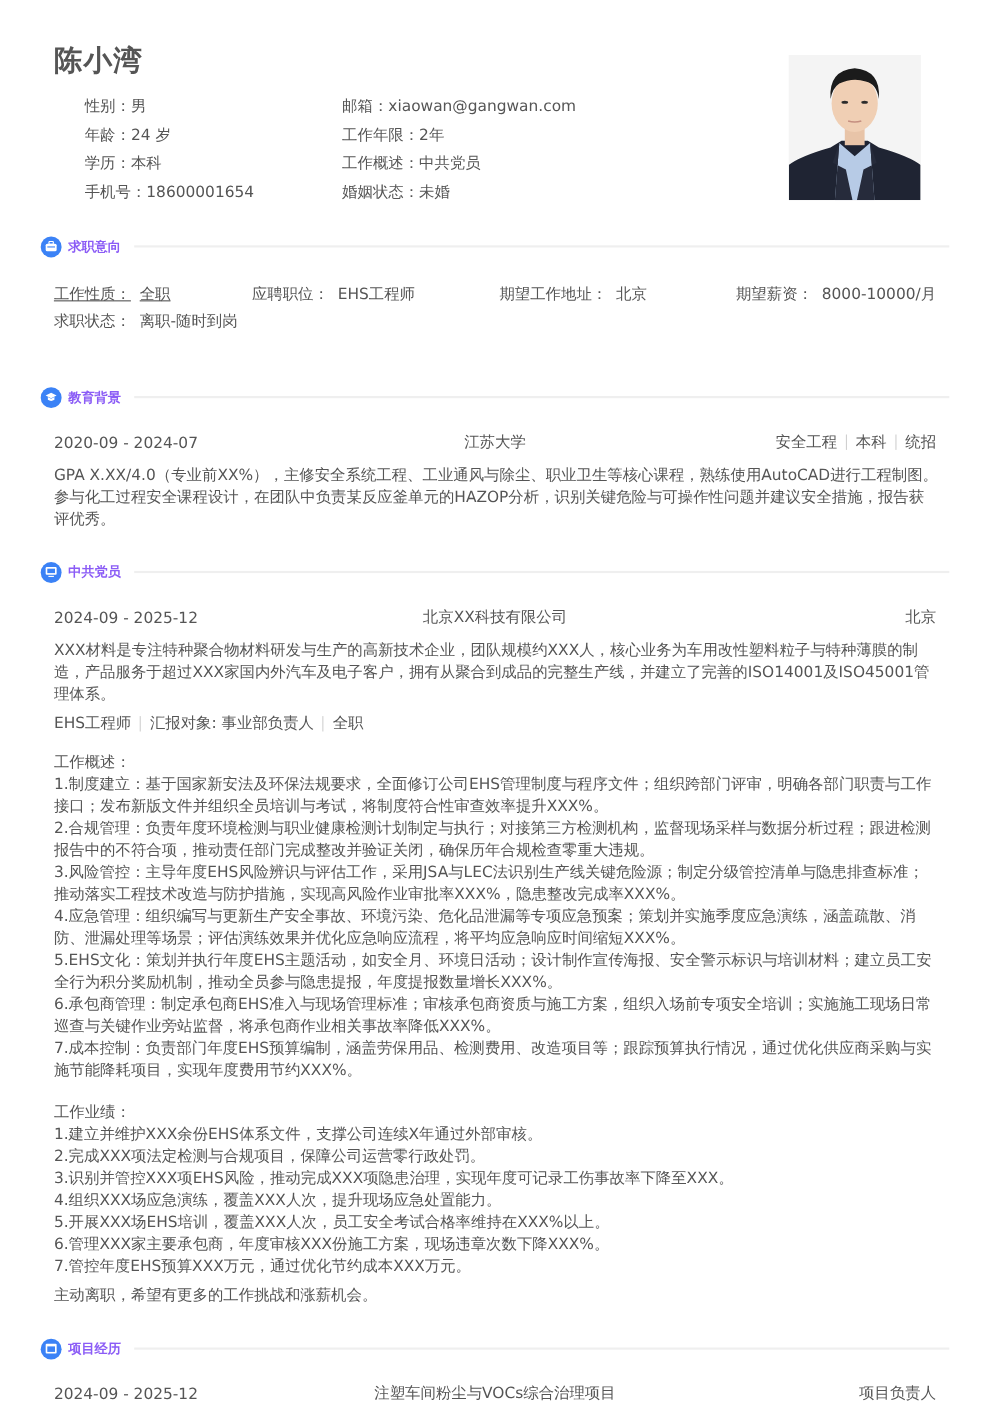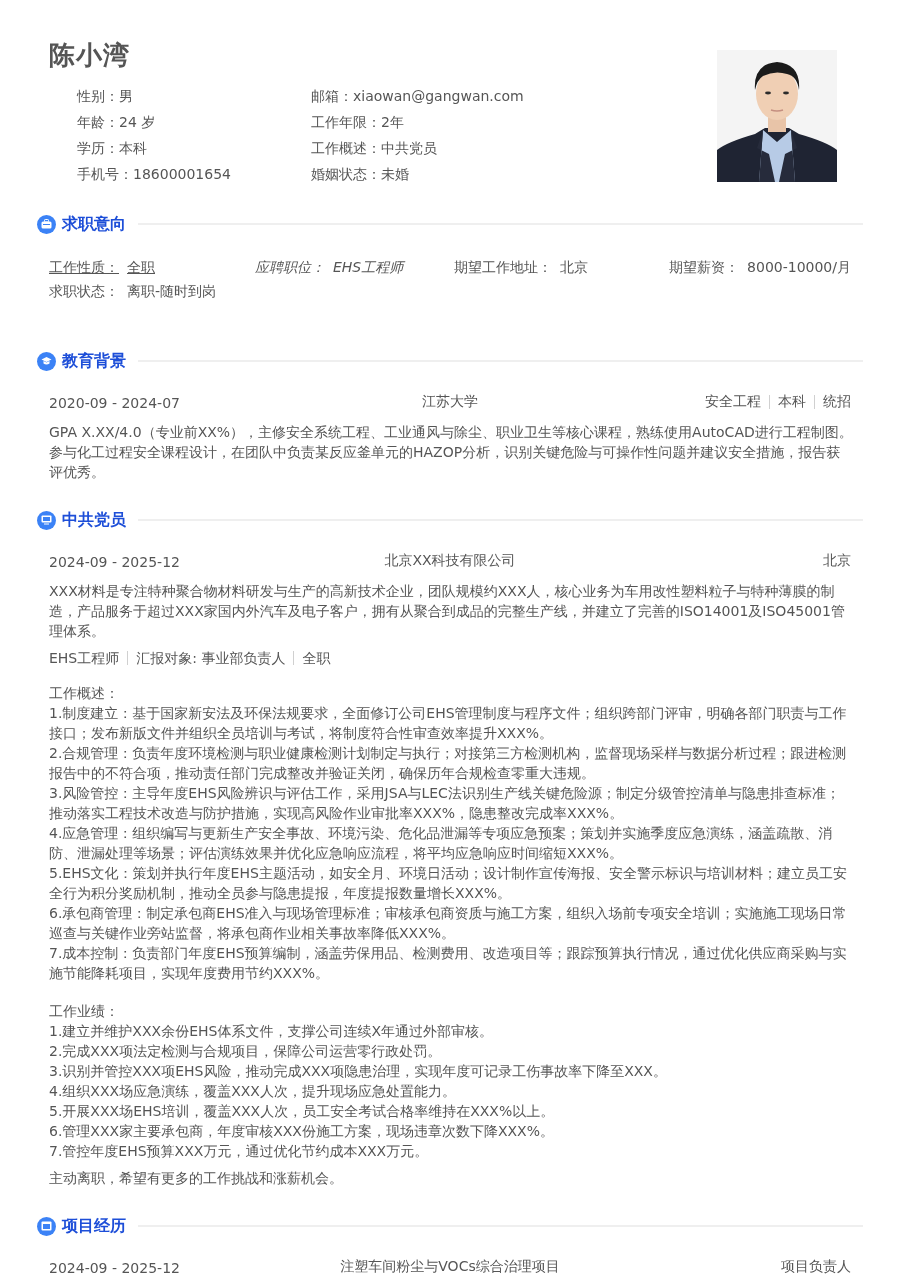--- a/index.html
+++ b/index.html
@@ -12,21 +12,21 @@
   .name { position: absolute; left: 49px; top: 38px; font-size: 26px; font-weight: bold; color: #555; letter-spacing: 1px; }
   .basic { position: absolute; left: 49px; top: 84px; width: 560px; }
   .basic-row { display: flex; height: 26px; align-items: center; font-size: 14px; color: #555; margin-left: 28px; }
   .basic-col { width: 234px; white-space: nowrap; }
   .basic-col .lbl { color: #555; }
   .photo { position: absolute; left: 717px; top: 50px; width: 120px; height: 132px; background: #f3f3f3; overflow: hidden; }
 
   
   .sec { position: absolute; left: 37px; width: 826px; height: 24px; display: flex; align-items: center; }
   .sec-icon { width: 19px; height: 19px; border-radius: 50%; background: #3b82f6; display: flex; align-items: center; justify-content: center; flex: 0 0 19px; }
-  .sec-title { margin-left: 6px; font-size: 16px; font-weight: bold; color: #1d4ed8; white-space: nowrap; }
+  .sec-title { margin-left: 6px; font-size: 12px; font-weight: bold; color: #8b5cf6; white-space: nowrap; }
   .sec-line { flex: 1; height: 2px; background: #efefef; margin-left: 12px; }
 
   .text { font-size: 14px; color: #555; line-height: 20px; }
 
   .row3 { position: absolute; left: 49px; width: 802px; display: flex; justify-content: space-between; font-size: 14px; color: #555; height: 20px; align-items: flex-end; }
   .row3 .mid { position: absolute; left: 0; right: 0; text-align: center; pointer-events: none; }
   .row3 .mid span { pointer-events: auto; }
   .tags { display: flex; align-items: center; }
   .tag-sep { display: inline-block; width: 1px; height: 14px; background: #d0d0d0; margin: 0 8px; }
 
@@ -92,21 +92,21 @@
           <rect x="3.5" y="0.5" width="4" height="2.5" rx="0.8" fill="none" stroke="#fff" stroke-width="1"></rect>
           <rect x="2" y="5" width="7" height="1" fill="#3b82f6"></rect>
         </svg>
     </span>
     <span class="sec-title">求职意向</span>
     <span class="sec-line"></span>
   </div>
 
   <div class="intent-row" style="top:259px;">
     <div class="intent-item" style="left:0;text-decoration:underline;"><span>工作性质：</span><span class="v">全职</span></div>
-    <div class="intent-item" style="left:206px;font-style:italic;"><span>应聘职位：</span><span class="v">EHS工程师</span></div>
+    <div class="intent-item" style="left:180px;"><span>应聘职位：</span><span class="v">EHS工程师</span></div>
     <div class="intent-item" style="left:405px;"><span>期望工作地址：</span><span class="v">北京</span></div>
     <div class="intent-item" style="right:0;"><span>期望薪资：</span><span class="v">8000-10000/月</span></div>
   </div>
   <div class="intent-row" style="top:283px;">
     <div class="intent-item" style="left:0;"><span>求职状态：</span><span class="v">离职-随时到岗</span></div>
   </div>
 
   <div class="sec" style="top:349px;">
     <span class="sec-icon">
       <svg width="11" height="10" viewBox="0 0 11 10">

